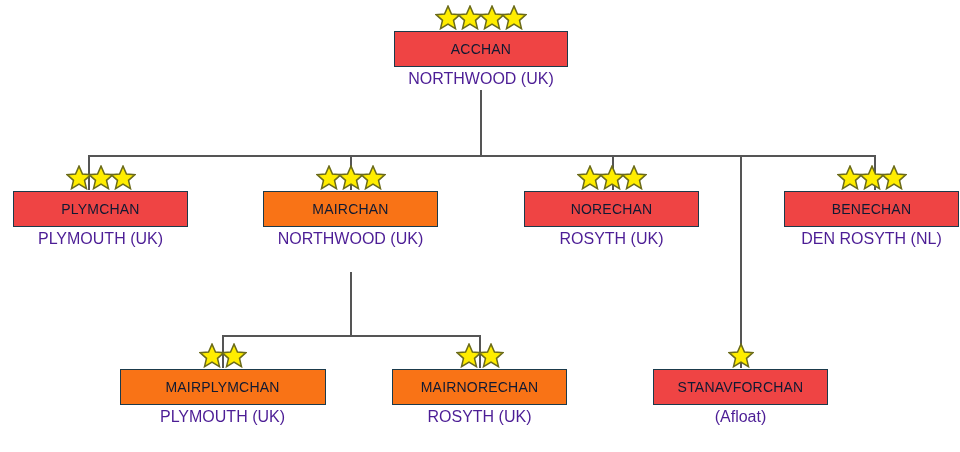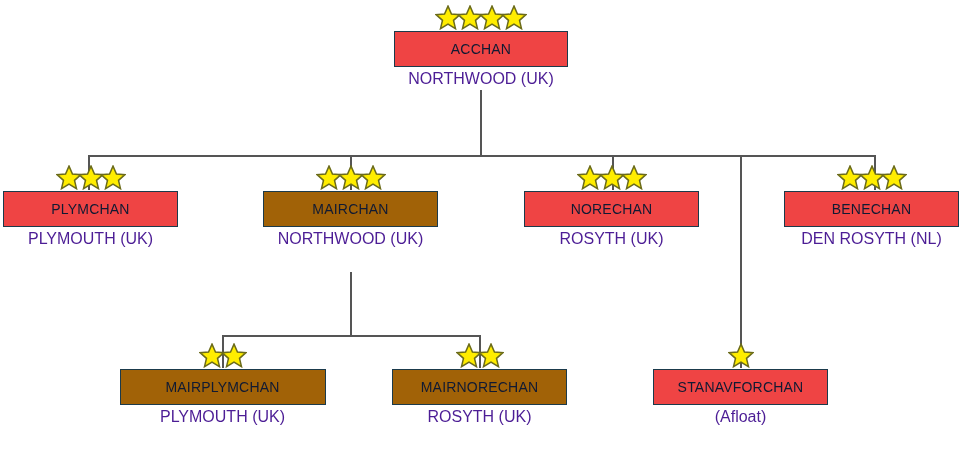--- a/index.html
+++ b/index.html
@@ -49,21 +49,21 @@
     height: 36px;
     display: flex;
     align-items: center;
     justify-content: center;
     font-size: 14px;
     color: #101a33;
     letter-spacing: 0.2px;
     white-space: nowrap;
   }
   .box.dark  { background: #ef4444; }
-  .box.light { background: #a16207; }
+  .box.light { background: #f97316; }
 
   .sublabel {
     margin-top: 3px;
     font-size: 16px;
     color: #4c1d95;
     white-space: nowrap;
     text-align: left;
   }
 </style>
 </head>
@@ -105,21 +105,21 @@
           <polygon points="12,1 15.2,8.3 23,8.9 17.1,14.1 18.9,21.8 12,17.6 5.1,21.8 6.9,14.1 1,8.9 8.8,8.3" fill="#ffed00" stroke="#6b6b1a" stroke-width="1.4" stroke-linejoin="miter"></polygon>
         </svg>
         <svg width="26" height="25" viewBox="0 0 24 23">
           <polygon points="12,1 15.2,8.3 23,8.9 17.1,14.1 18.9,21.8 12,17.6 5.1,21.8 6.9,14.1 1,8.9 8.8,8.3" fill="#ffed00" stroke="#6b6b1a" stroke-width="1.4" stroke-linejoin="miter"></polygon>
         </svg>
       </div>
     <div class="box dark" style="width:174px;">ACCHAN</div>
     <div class="sublabel">NORTHWOOD (UK)</div>
   </div>
 
-  <div class="node" style="left:3px; top:166px; width:175px;">
+  <div class="node" style="left:13px; top:166px; width:175px;">
     <div class="stars">
         <svg width="26" height="25" viewBox="0 0 24 23">
           <polygon points="12,1 15.2,8.3 23,8.9 17.1,14.1 18.9,21.8 12,17.6 5.1,21.8 6.9,14.1 1,8.9 8.8,8.3" fill="#ffed00" stroke="#6b6b1a" stroke-width="1.4" stroke-linejoin="miter"></polygon>
         </svg>
         <svg width="26" height="25" viewBox="0 0 24 23">
           <polygon points="12,1 15.2,8.3 23,8.9 17.1,14.1 18.9,21.8 12,17.6 5.1,21.8 6.9,14.1 1,8.9 8.8,8.3" fill="#ffed00" stroke="#6b6b1a" stroke-width="1.4" stroke-linejoin="miter"></polygon>
         </svg>
         <svg width="26" height="25" viewBox="0 0 24 23">
           <polygon points="12,1 15.2,8.3 23,8.9 17.1,14.1 18.9,21.8 12,17.6 5.1,21.8 6.9,14.1 1,8.9 8.8,8.3" fill="#ffed00" stroke="#6b6b1a" stroke-width="1.4" stroke-linejoin="miter"></polygon>
         </svg>

